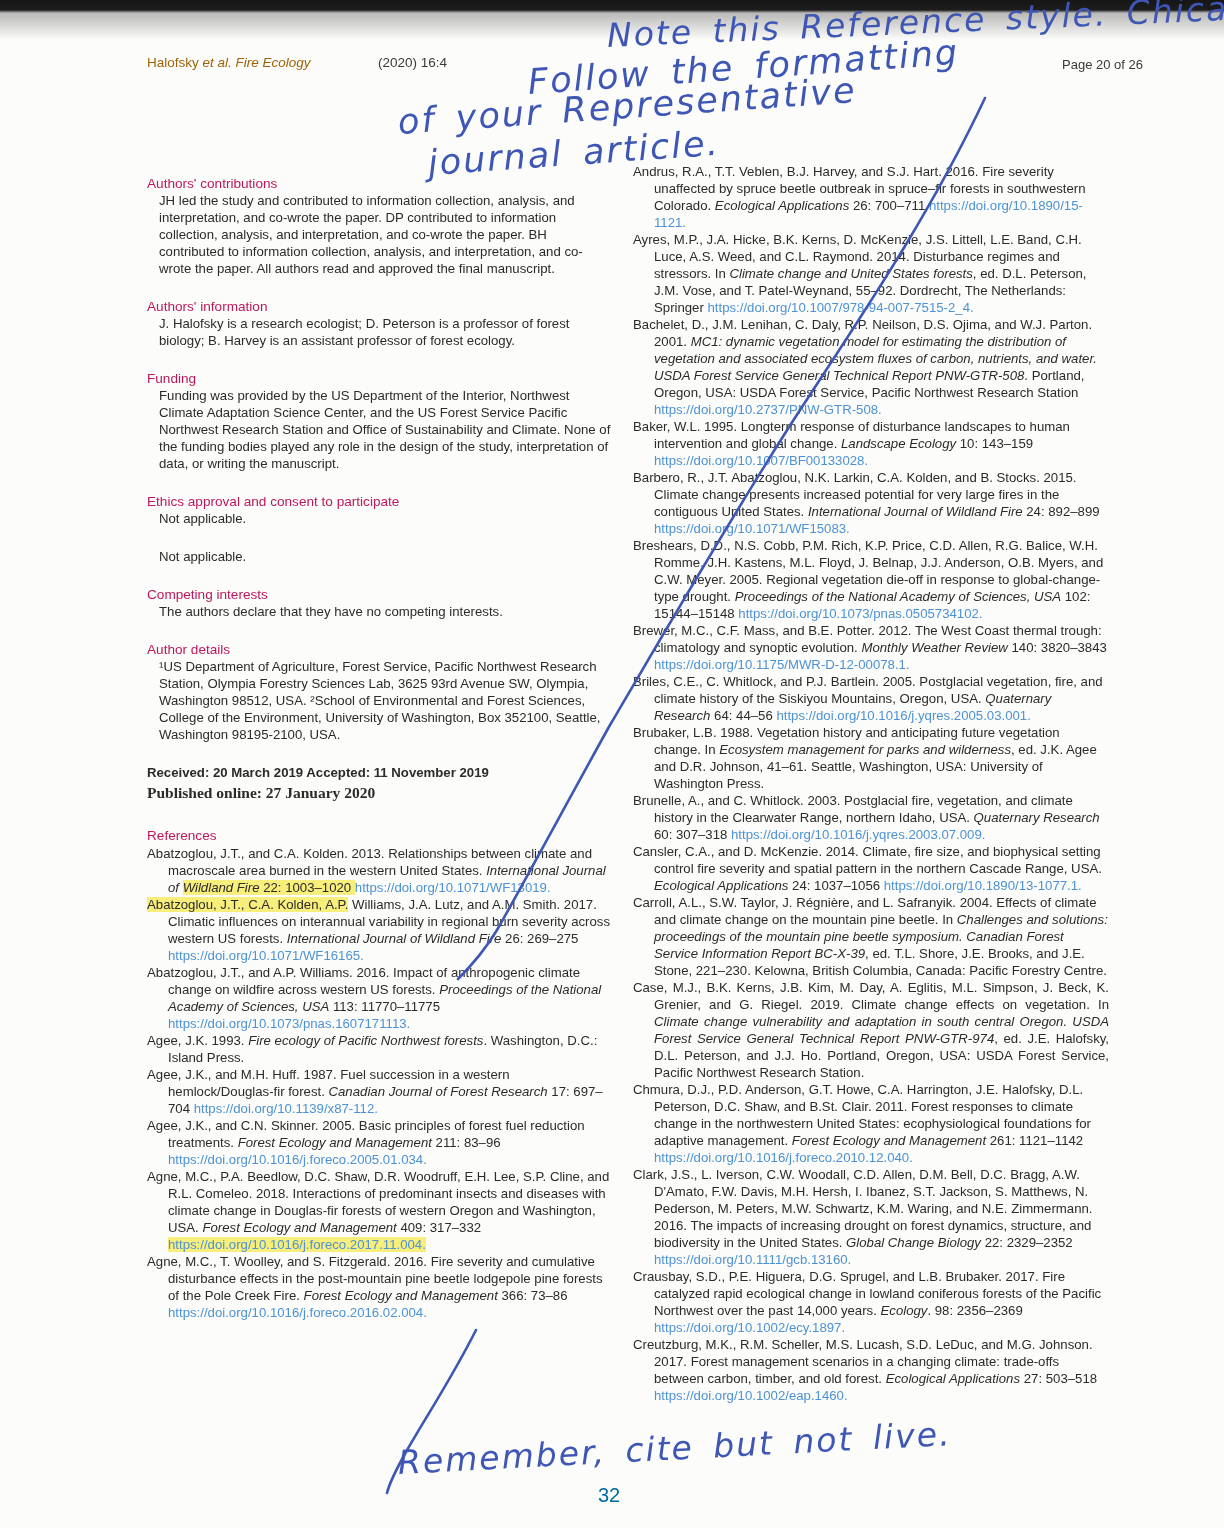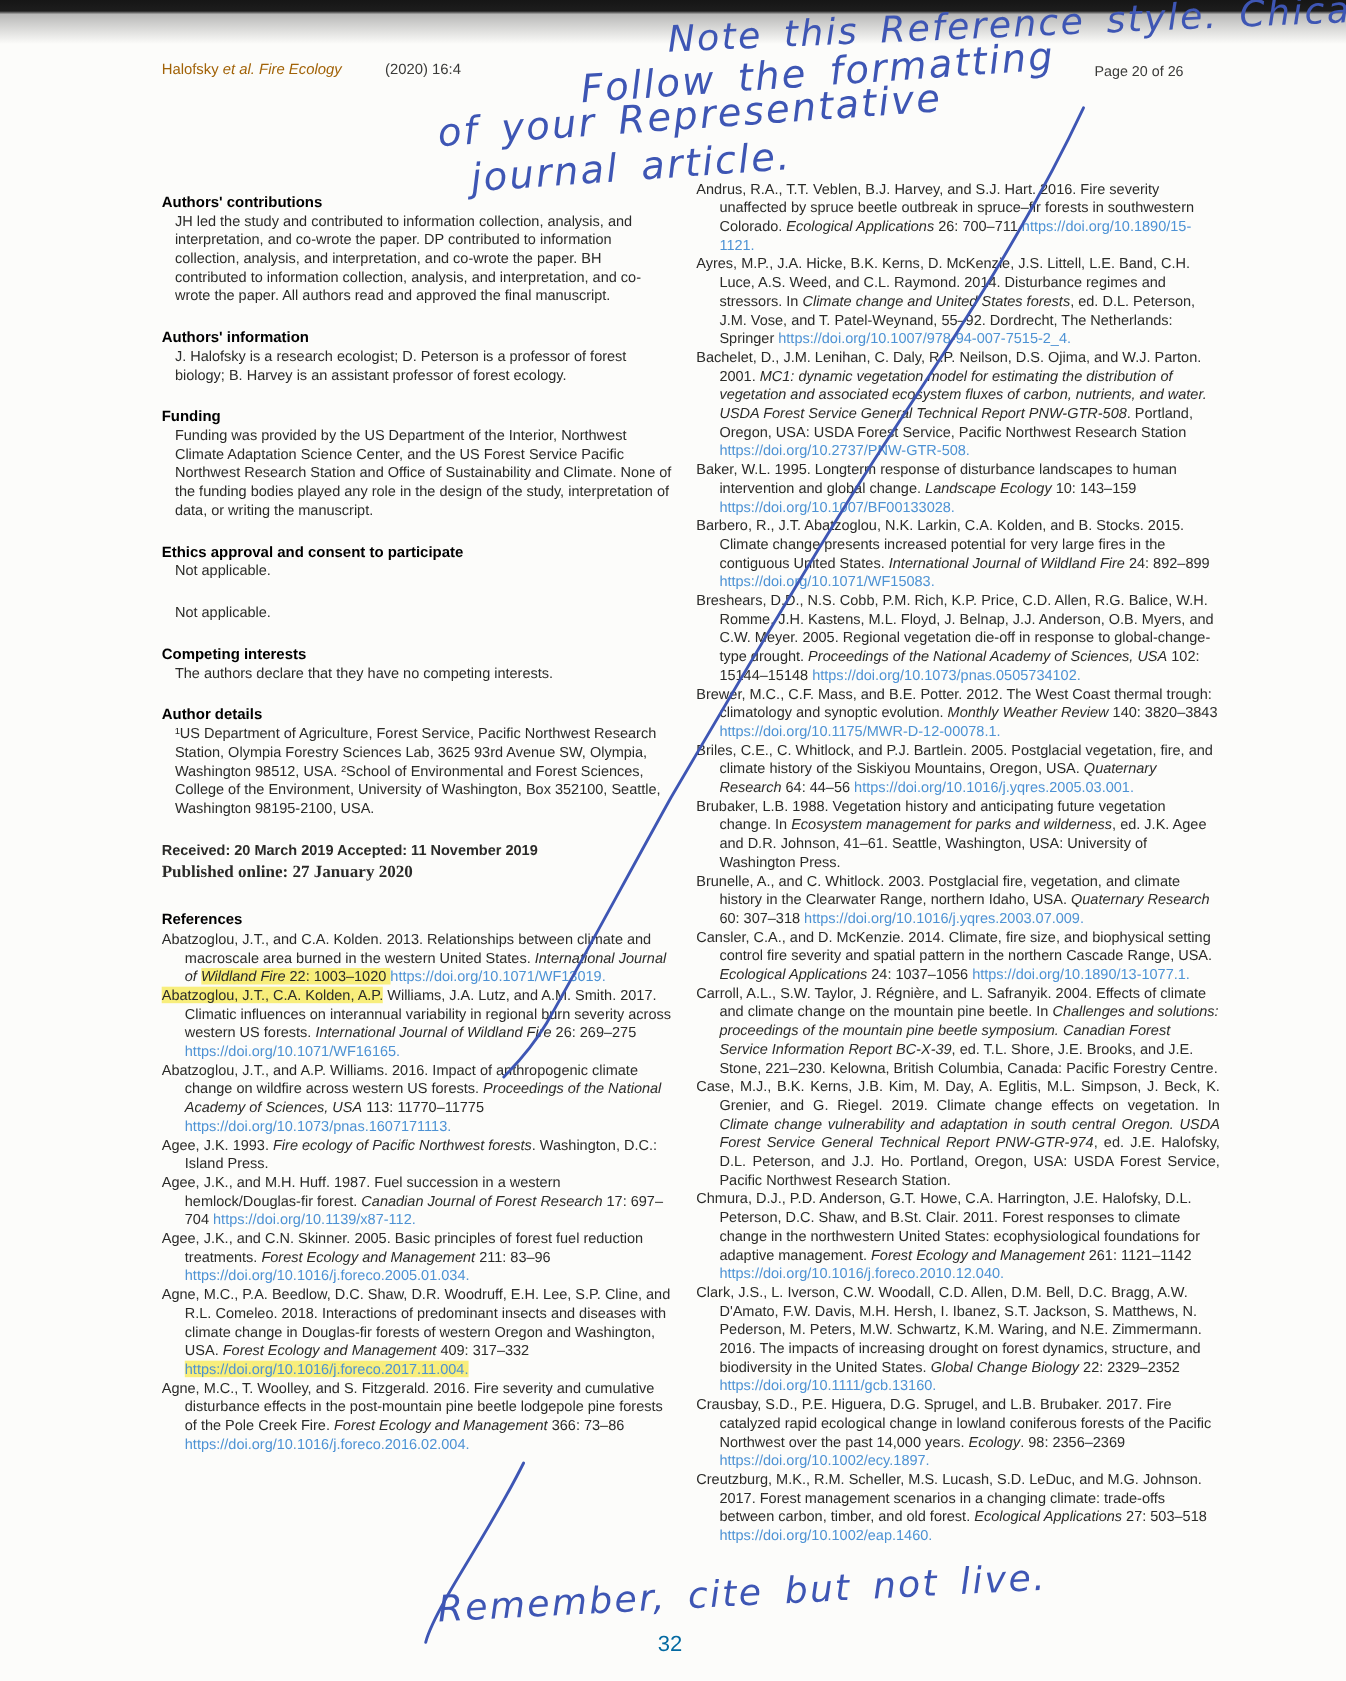--- a/index.html
+++ b/index.html
@@ -15,26 +15,26 @@
     background:#fcfcfa;
     font-family:"Liberation Sans", sans-serif;
     color:var(--text);
     overflow:hidden;
   }
   .top-strip{
     position:absolute;top:0;left:0;right:0;height:42px;
     background:linear-gradient(180deg,#161616 0px,#1d1d1d 10px,#b9b9b8 13px,rgba(250,250,248,0) 40px);
   }
   .header-journal{position:absolute;left:147px;top:55px;font-size:13.5px;color:#a16207;}
-  .header-issue{position:absolute;left:350px;top:55px;font-size:13.5px;color:#3a3a38;}
-  .header-page{position:absolute;left:995px;top:57px;font-size:13px;color:#3a3a38;}
+  .header-issue{position:absolute;left:378px;top:55px;font-size:13.5px;color:#3a3a38;}
+  .header-page{position:absolute;left:1062px;top:57px;font-size:13px;color:#3a3a38;}
   .col{position:absolute;font-size:13.2px;line-height:17px;}
   .col-left{left:147px;top:175px;width:466px;}
   .col-right{left:633px;top:163px;width:476px;}
-  .section-heading{margin:0;font-size:13.6px;font-weight:bold;color:#000000;line-height:17px;}
+  .section-heading{margin:0;font-size:13.6px;font-weight:normal;color:#be185d;line-height:17px;}
   .section-body{margin:0 0 21px 12px;}
   .received-line{font-weight:bold;margin:16px 0 0 0;}
   .published-line{font-family:"Liberation Serif", serif;font-weight:bold;font-size:15.5px;margin:3px 0 0 0;}
   .refs-heading{margin:26px 0 1px 0;}
   .ref{margin:0;padding-left:21px;text-indent:-21px;}
   .col-right .ref:nth-child(13){text-align:justify;}
   .seg-p{}
   .seg-i{font-style:italic;}
   .seg-l{color:var(--link);}
   .seg-hl{background:var(--hl);}

